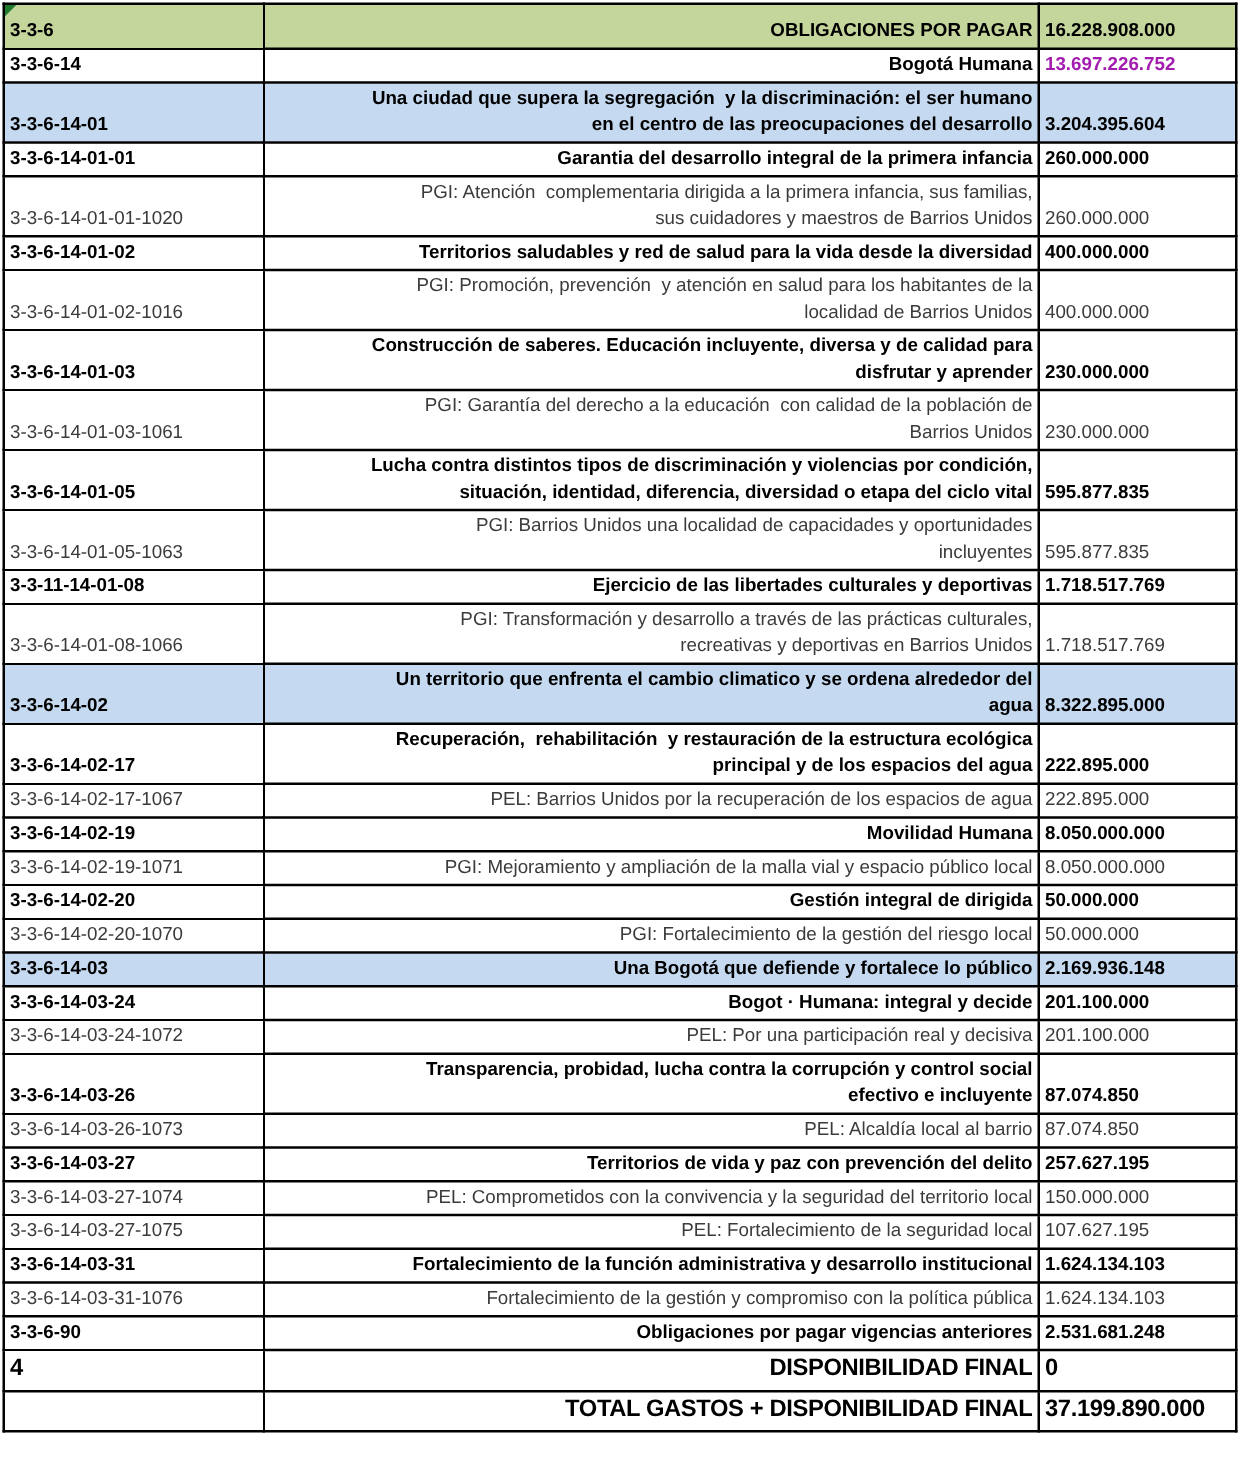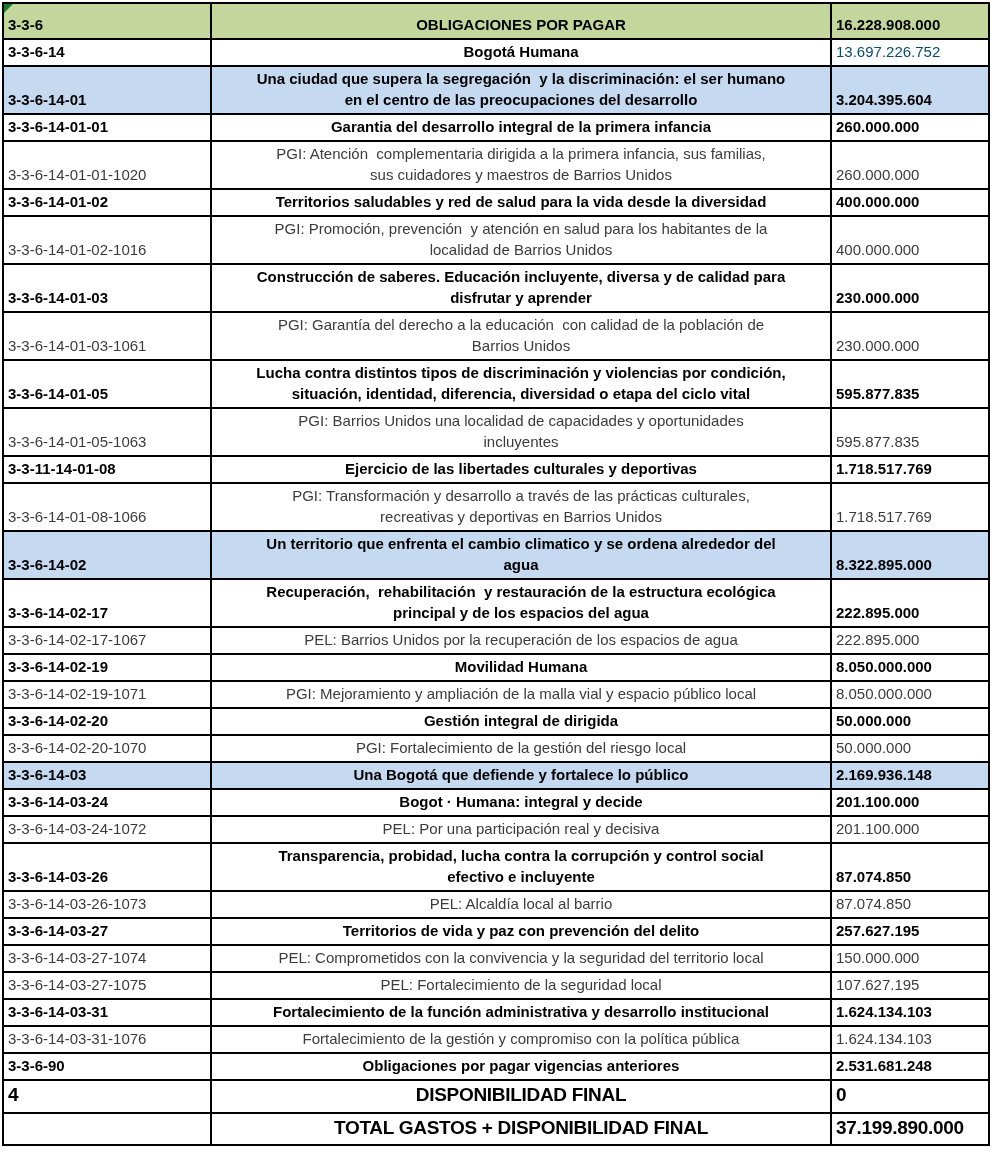--- a/index.html
+++ b/index.html
@@ -36,23 +36,23 @@
   tr            { height: 14px; }
   tr.two        { height: 48px; }
   tr.first      { height: 36px; }
   tr.large      { height: 31px; }
   tr.bold td    { font-weight: bold; color: #000000; }
   tr.bg-green td { background: #c4d69b; }
   tr.bg-blue td  { background: #c5d9f0; }
   tr.large td          { font-size: 19px; letter-spacing: -0.3px; }
   tr.large td.code     { font-size: 19px; }
   td.code   { text-align: left; position: relative; }
-  td.desc   { text-align: center; }
+  td.desc   { text-align: right; }
   td.amount { text-align: left; }
-  td.amount.muted { font-weight: normal; color: #0c4a6e; }
+  td.amount.muted { font-weight: bold; color: #a21caf; }
   .txt { white-space: pre-wrap; }
   .corner {
     position: absolute;
     top: 0; left: 0;
     width: 0; height: 0;
     border-top: 9px solid #1e7a2e;
     border-right: 9px solid transparent;
   }
 </style>
 </head>

